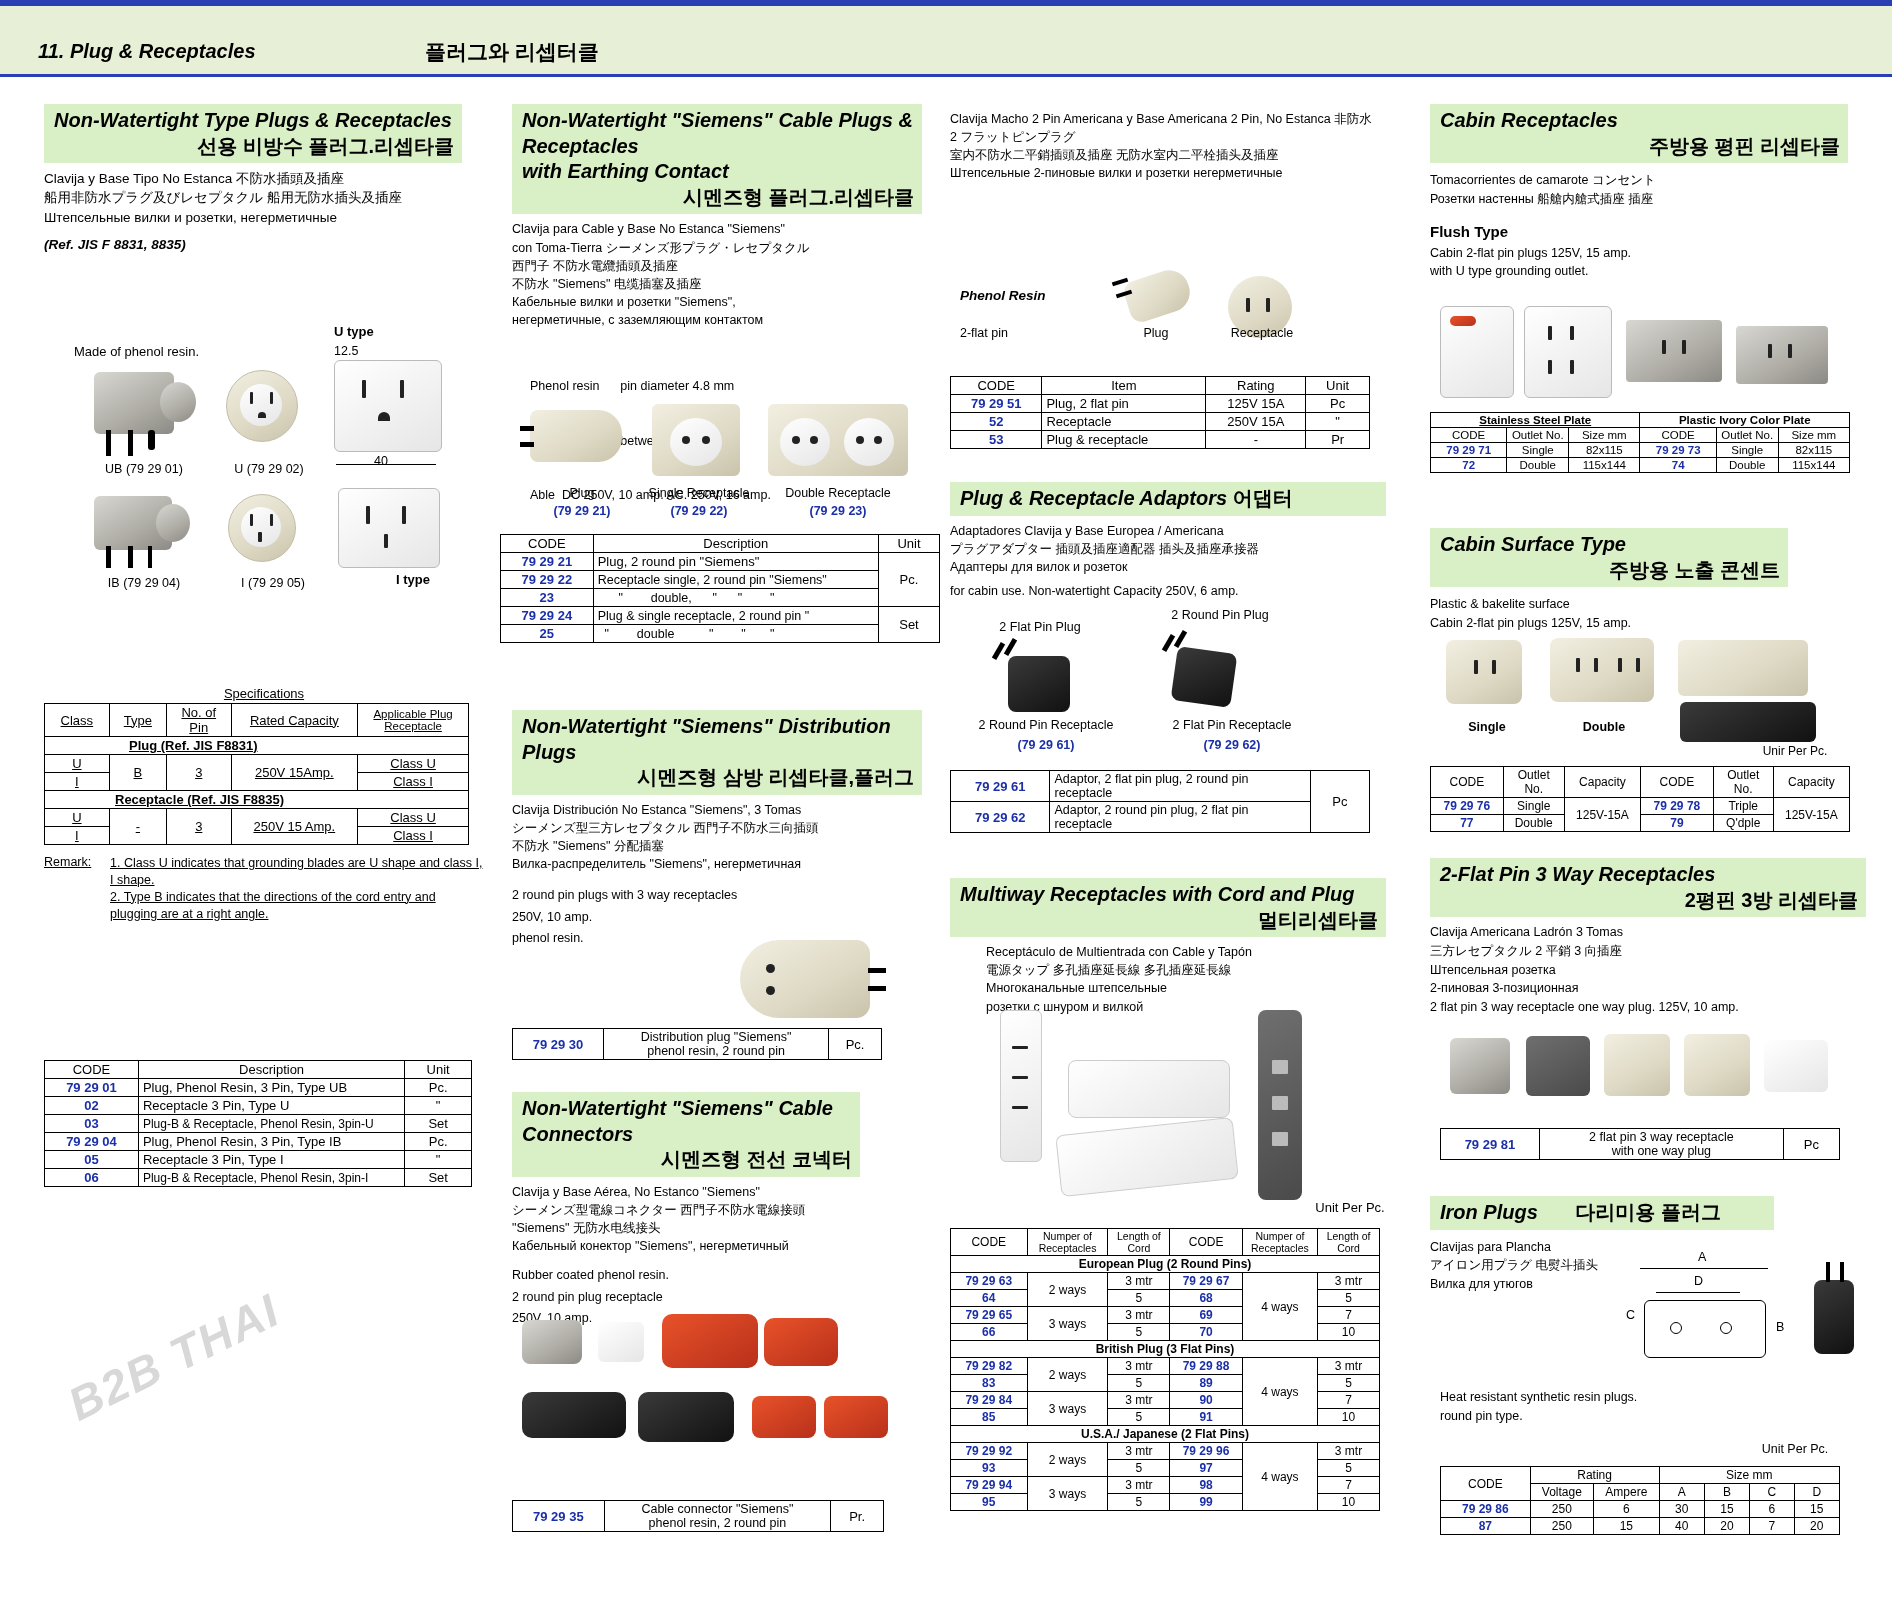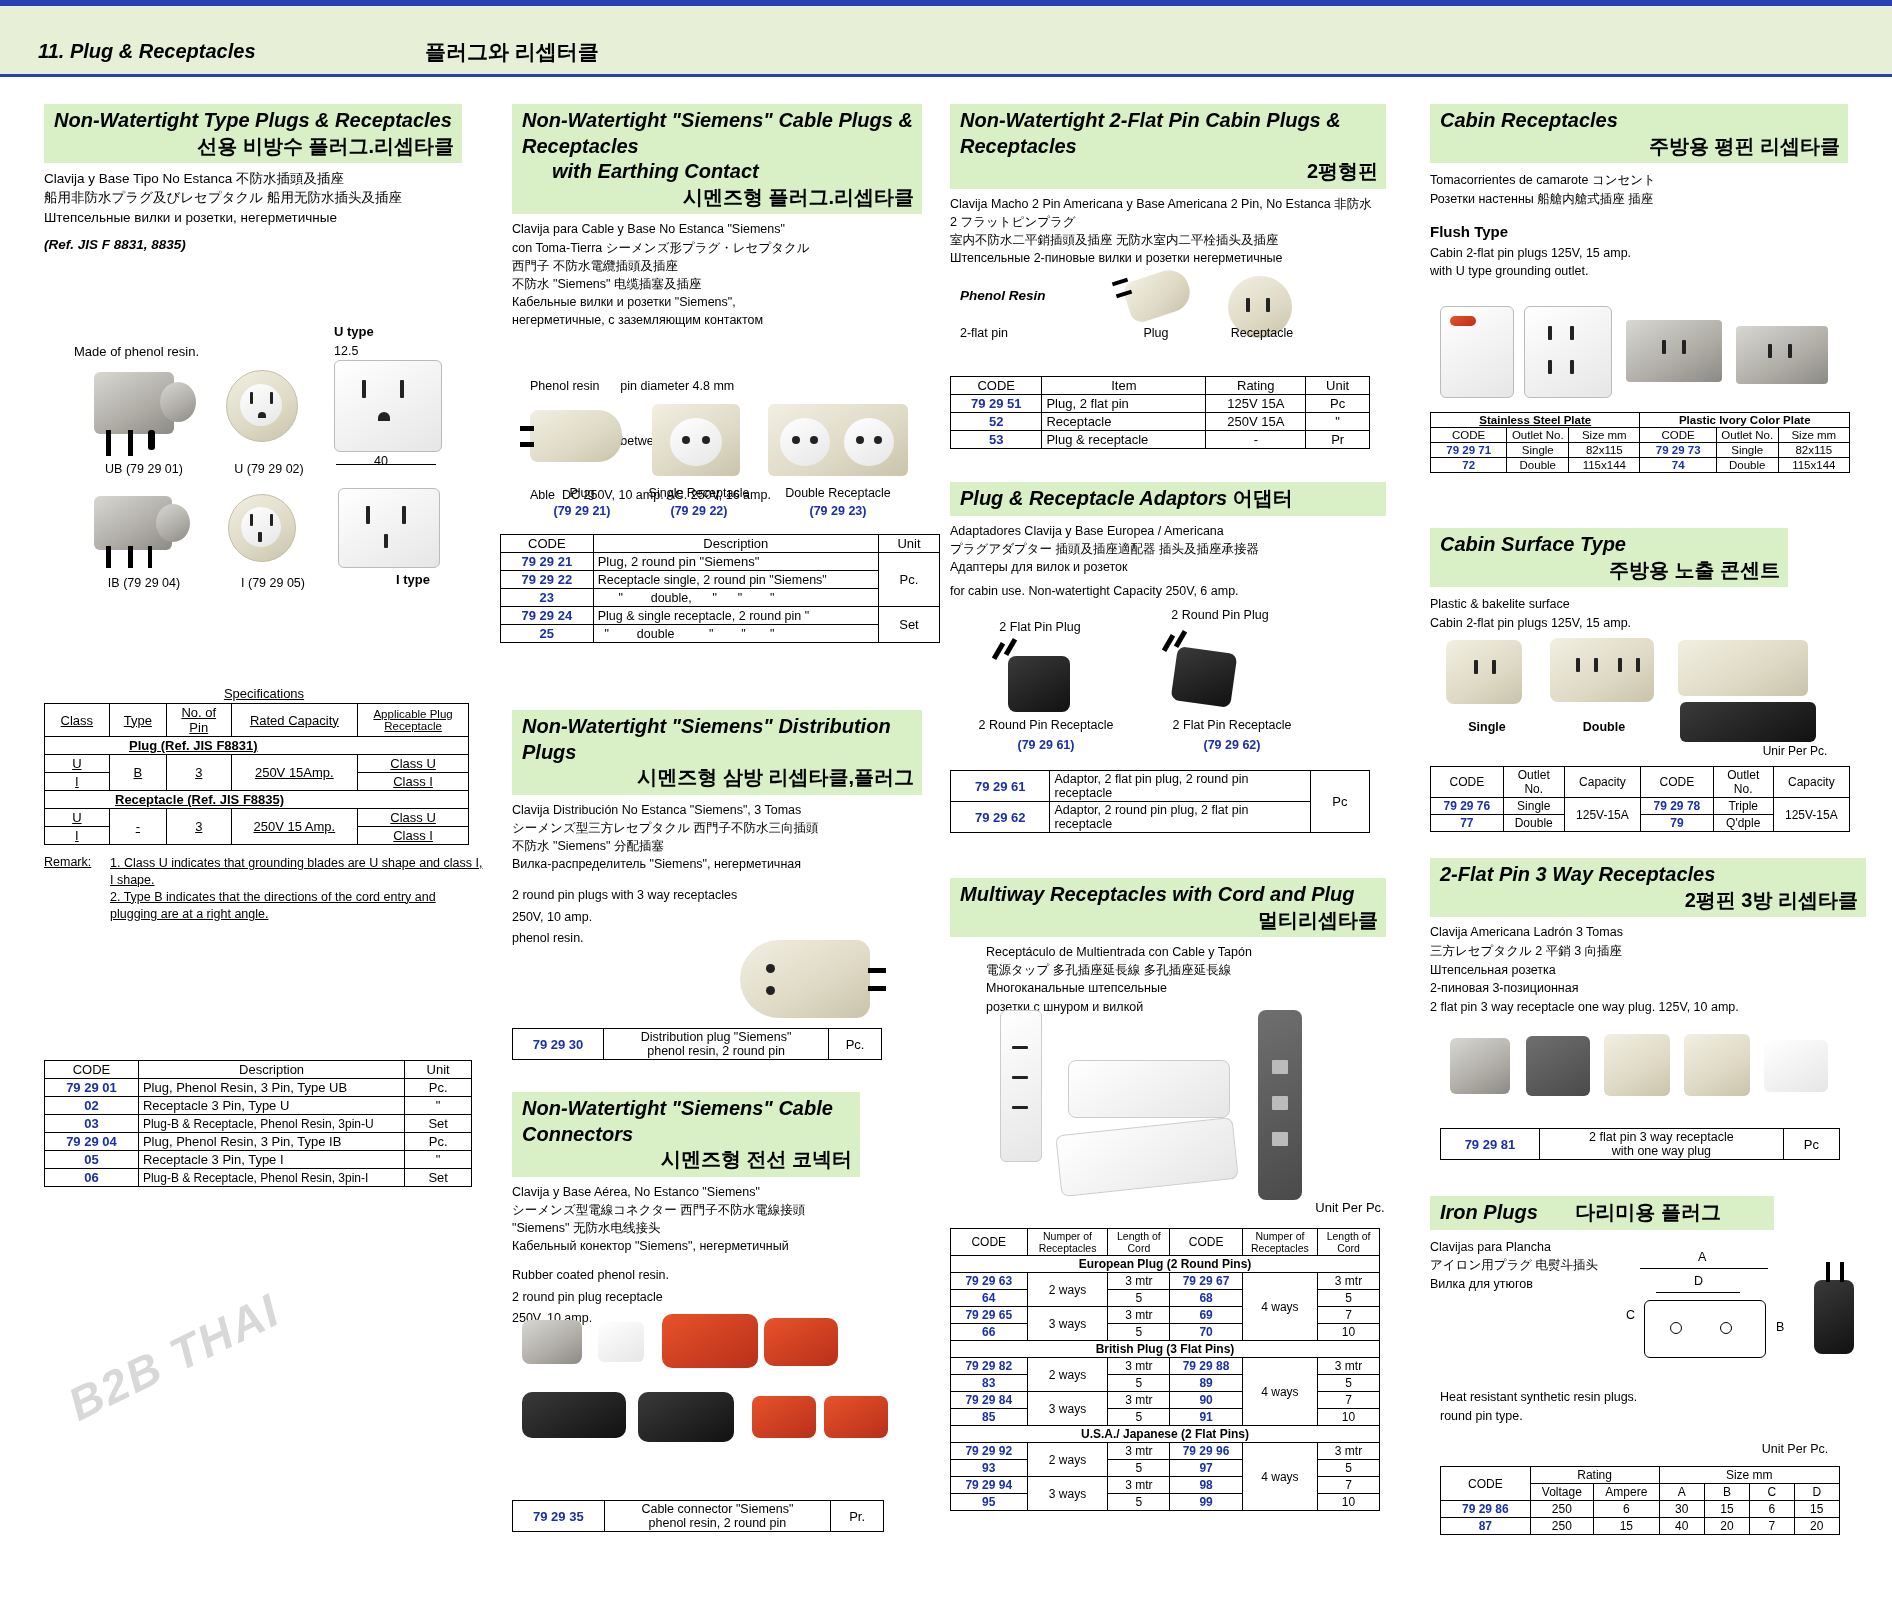--- a/index.html
+++ b/index.html
@@ -231,21 +231,21 @@
         <td class="lft" style="font-size:12px;">Plug-B &amp; Receptacle, Phenol Resin, 3pin-I</td>
         <td>Set</td>
       </tr>
     </tbody>
       </table>
   </div>
 
   <div class="col" style="left:512px;top:104px;width:430px;">
     <div class="sec-title" style="width:392px;">
       <span>Non-Watertight "Siemens" Cable Plugs &amp; Receptacles</span>
-      <span style="display:block;margin-left:30px;">with Earthing Contact</span>
+      <span style="display:block;">with Earthing Contact</span>
       <span class="kr">시멘즈형 플러그.리셉타클</span>
     </div>
     <div class="sub small" style="margin-top:6px;line-height:1.45;">
       <div>Clavija para Cable y Base No Estanca "Siemens"</div>
       <div>con Toma-Tierra  シーメンズ形プラグ・レセプタクル</div>
       <div>西門子 不防水電纜插頭及插座</div>
       <div>不防水 "Siemens" 电缆插塞及插座</div>
       <div>Кабельные вилки и розетки "Siemens",</div>
       <div>негерметичные, с заземляющим контактом</div>
     </div>
@@ -395,24 +395,20 @@
         <td class="code" style="width:88px;">79 29 35</td>
         <td style="width:230px;white-space:pre-line;font-size:12.5px;">Cable connector "Siemens"
 phenol resin, 2 round pin</td>
         <td style="width:46px;text-align:center;">Pr.</td>
       </tr>
     </tbody>
       </table>
   </div>
 
   <div class="col" style="left:950px;top:104px;width:430px;">
-    <div class="sec-title" style="width:418px;">
-      <span>Non-Watertight 2-Flat Pin Cabin Plugs &amp; Receptacles</span>
-      <span class="kr">2평형핀</span>
-    </div>
     <div class="sub small" style="margin-top:6px;line-height:1.45;">
       <div>Clavija Macho 2 Pin Americana y Base Americana 2 Pin, No Estanca   非防水 2 フラットピンプラグ</div>
       <div>室内不防水二平銷插頭及插座  无防水室内二平栓插头及插座</div>
       <div>Штепсельные 2-пиновые вилки и розетки негерметичные</div>
     </div>
   </div>
 
   <div class="col" style="left:950px;top:282px;width:430px;height:110px;">
     <div class="ital" style="position:absolute;left:10px;top:6px;">Phenol Resin</div>
     <div class="plugimg ivory" style="left:176px;top:-8px;width:64px;height:42px;border-radius:12px 20px 20px 12px;transform:rotate(-18deg);"></div>

